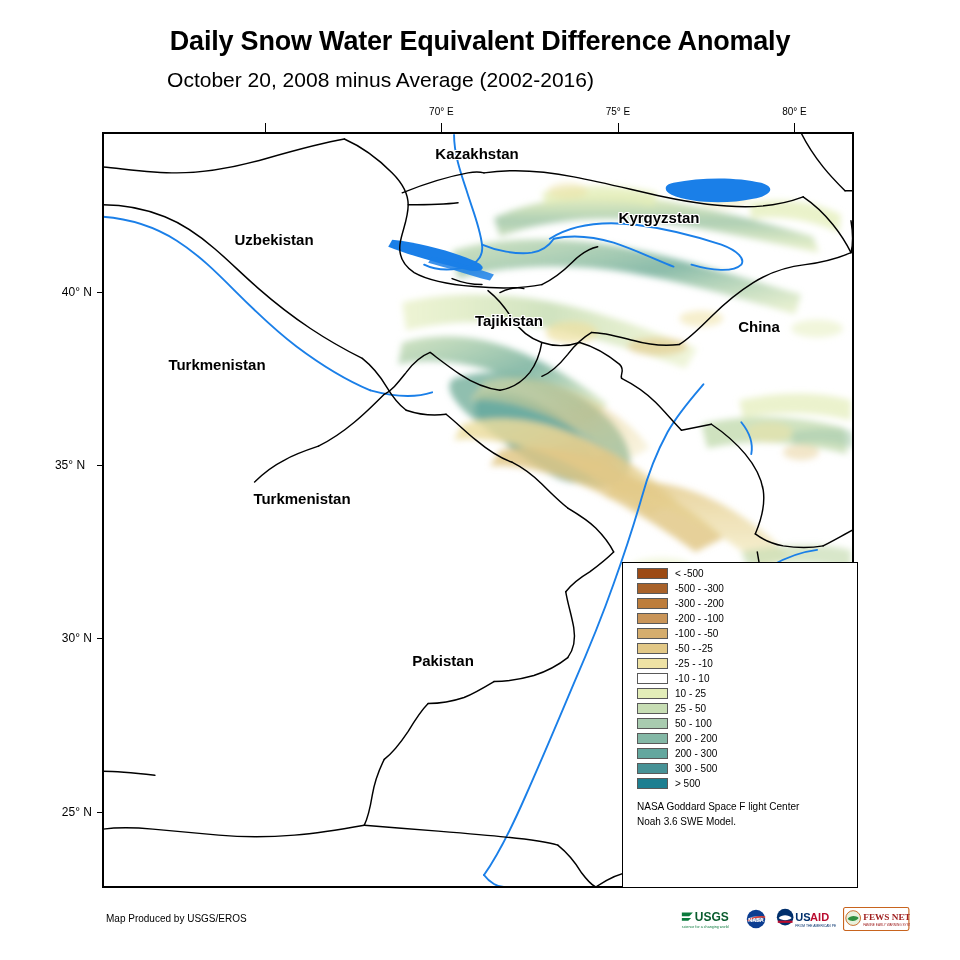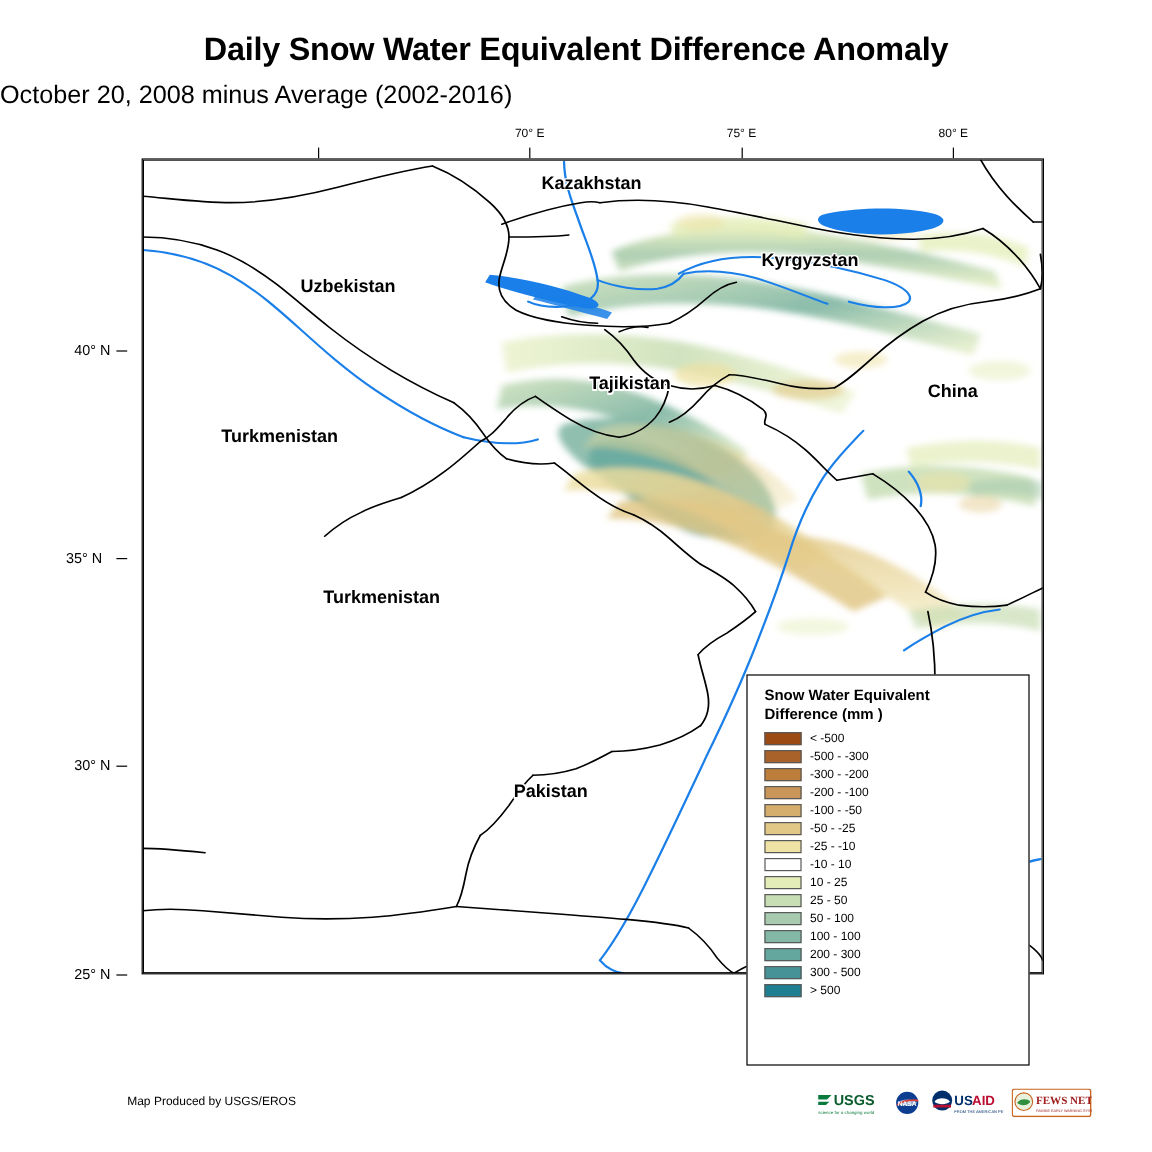--- a/index.html
+++ b/index.html
@@ -2,25 +2,25 @@
 <html><head>
 <meta charset="utf-8">
 <style>
   html,body{margin:0;padding:0;background:#ffffff;}
   body{width:960px;height:960px;position:relative;overflow:hidden;
        font-family:"Liberation Sans", sans-serif;color:#000;}
 
   
   #title{position:absolute;left:0;top:26px;width:960px;text-align:center;
          font-size:27px;font-weight:bold;letter-spacing:-0.2px;}
-  #subtitle{position:absolute;left:0;top:68px;width:761px;text-align:left;
+  #subtitle{position:absolute;left:0;top:68px;width:761px;text-align:center;
             font-size:21px;font-weight:normal;}
 
   
-  #map-frame{position:absolute;left:118px;top:132px;width:752px;height:680px;
+  #map-frame{position:absolute;left:102px;top:132px;width:752px;height:756px;
              border:1.6px solid #000;box-sizing:border-box;background:#fff;
              overflow:hidden;}
   #map-svg{position:absolute;left:0;top:0;width:100%;height:100%;display:block;}
 
   
   .tick-lon{position:absolute;width:0;height:9px;border-left:1.6px solid #000;}
   .tick-lat{position:absolute;height:0;width:9px;border-top:1.6px solid #000;}
   .lbl-lon{position:absolute;font-size:10px;transform:translateX(-50%);white-space:nowrap;}
   .lbl-lat{position:absolute;font-size:12px;transform:translateY(-50%);white-space:nowrap;text-align:right;}
 
@@ -272,32 +272,28 @@
     </g>
 
     <rect x="0.5" y="0.5" width="751" height="755" fill="none" stroke="#000" stroke-width="1"></rect>
   </svg>
 
   <div id="country-layer">
       <div class="country" style="left: 374px; top: 20px;">Kazakhstan</div>
       <div class="country" style="left: 171px; top: 106px;">Uzbekistan</div>
       <div class="country" style="left: 556px; top: 84px;">Kyrgyzstan</div>
       <div class="country" style="left: 406px; top: 187px;">Tajikistan</div>
-      <div class="country" style="left: 656px; top: 193px; margin-left: 19px;">China</div>
+      <div class="country" style="left: 656px; top: 193px;">China</div>
       <div class="country" style="left: 114px; top: 231px;">Turkmenistan</div>
       <div class="country" style="left: 199px; top: 365px;">Turkmenistan</div>
       <div class="country" style="left: 340px; top: 527px;">Pakistan</div>
     </div>
 </div>
 
 <div id="legend">
-  <div id="legend-title">
-    <div>Snow Water Equivalent</div>
-    <div>Difference (mm )</div>
-  </div>
   <div id="legend-rows">
       <div class="leg-row">
         <div class="leg-sw" style="background: rgb(156, 74, 20);"></div>
         <div class="leg-lb">&lt; -500</div>
       </div>
       <div class="leg-row">
         <div class="leg-sw" style="background: rgb(168, 98, 42);"></div>
         <div class="leg-lb">-500 - -300</div>
       </div>
       <div class="leg-row">
@@ -331,35 +327,39 @@
       <div class="leg-row">
         <div class="leg-sw" style="background: rgb(199, 221, 180);"></div>
         <div class="leg-lb">25 - 50</div>
       </div>
       <div class="leg-row">
         <div class="leg-sw" style="background: rgb(168, 203, 175);"></div>
         <div class="leg-lb">50 - 100</div>
       </div>
       <div class="leg-row">
         <div class="leg-sw" style="background: rgb(132, 184, 166);"></div>
-        <div class="leg-lb">100 - 100</div>
+        <div class="leg-lb">200 - 200</div>
       </div>
       <div class="leg-row">
         <div class="leg-sw" style="background: rgb(99, 167, 158);"></div>
         <div class="leg-lb">200 - 300</div>
       </div>
       <div class="leg-row">
         <div class="leg-sw" style="background: rgb(71, 146, 150);"></div>
         <div class="leg-lb">300 - 500</div>
       </div>
       <div class="leg-row">
         <div class="leg-sw" style="background: rgb(29, 127, 145);"></div>
         <div class="leg-lb">&gt; 500</div>
       </div>
     </div>
+  <div id="legend-credit">
+    <div>NASA Goddard Space F light Center</div>
+    <div>Noah 3.6 SWE  Model.</div>
+  </div>
 </div>
 
 <div id="footer-text">Map Produced by USGS/EROS</div>
 
 <div id="logos">
 
   <svg class="logo" viewBox="0 0 62 26">
     <path d="M2 6 L14 6 L10 10 L2 10 Z M2 12 L12 12 L9 15 L2 15 Z" fill="#0a7a3c"></path>
     <text x="16" y="15" font-family="Liberation Sans, sans-serif" font-size="13" font-weight="bold" fill="#0a5c2e">USGS</text>
     <text x="2" y="23" font-family="Liberation Sans, sans-serif" font-size="4" fill="#0a7a3c">science for a changing world</text>

